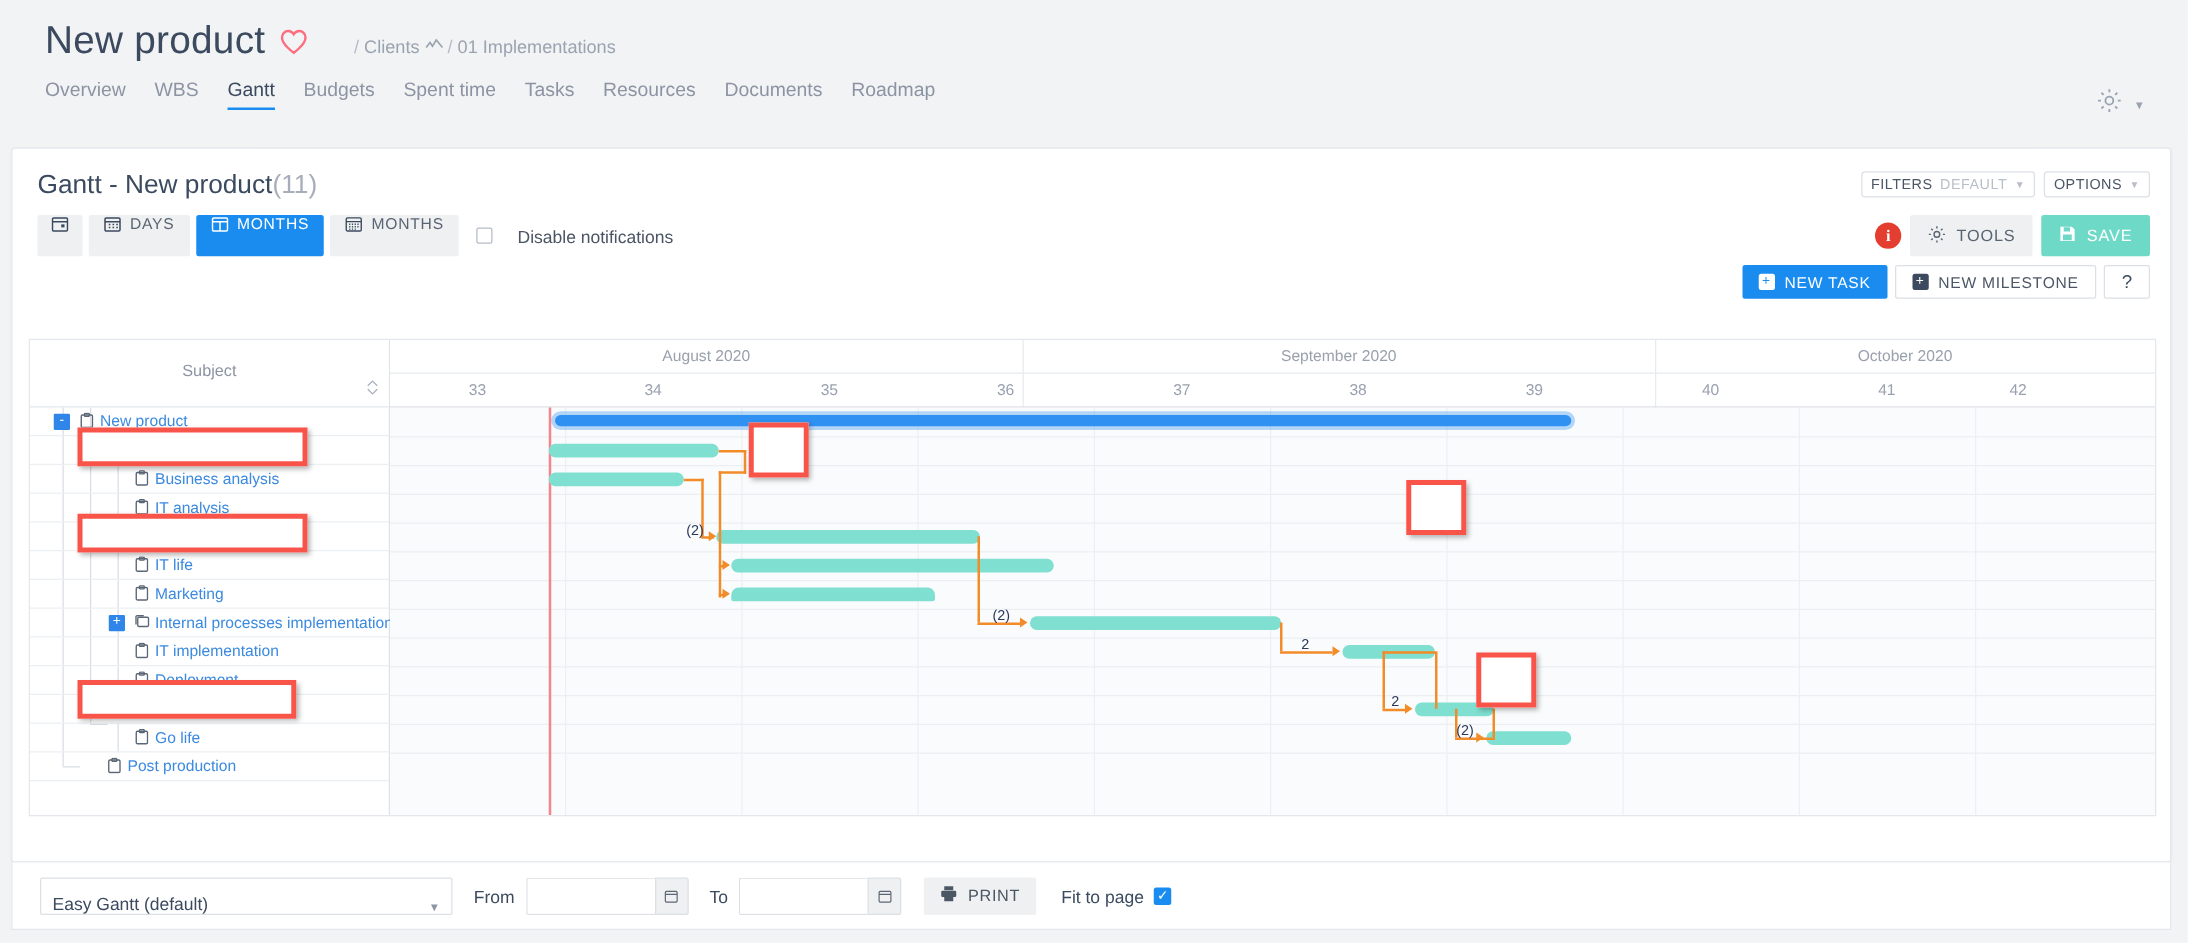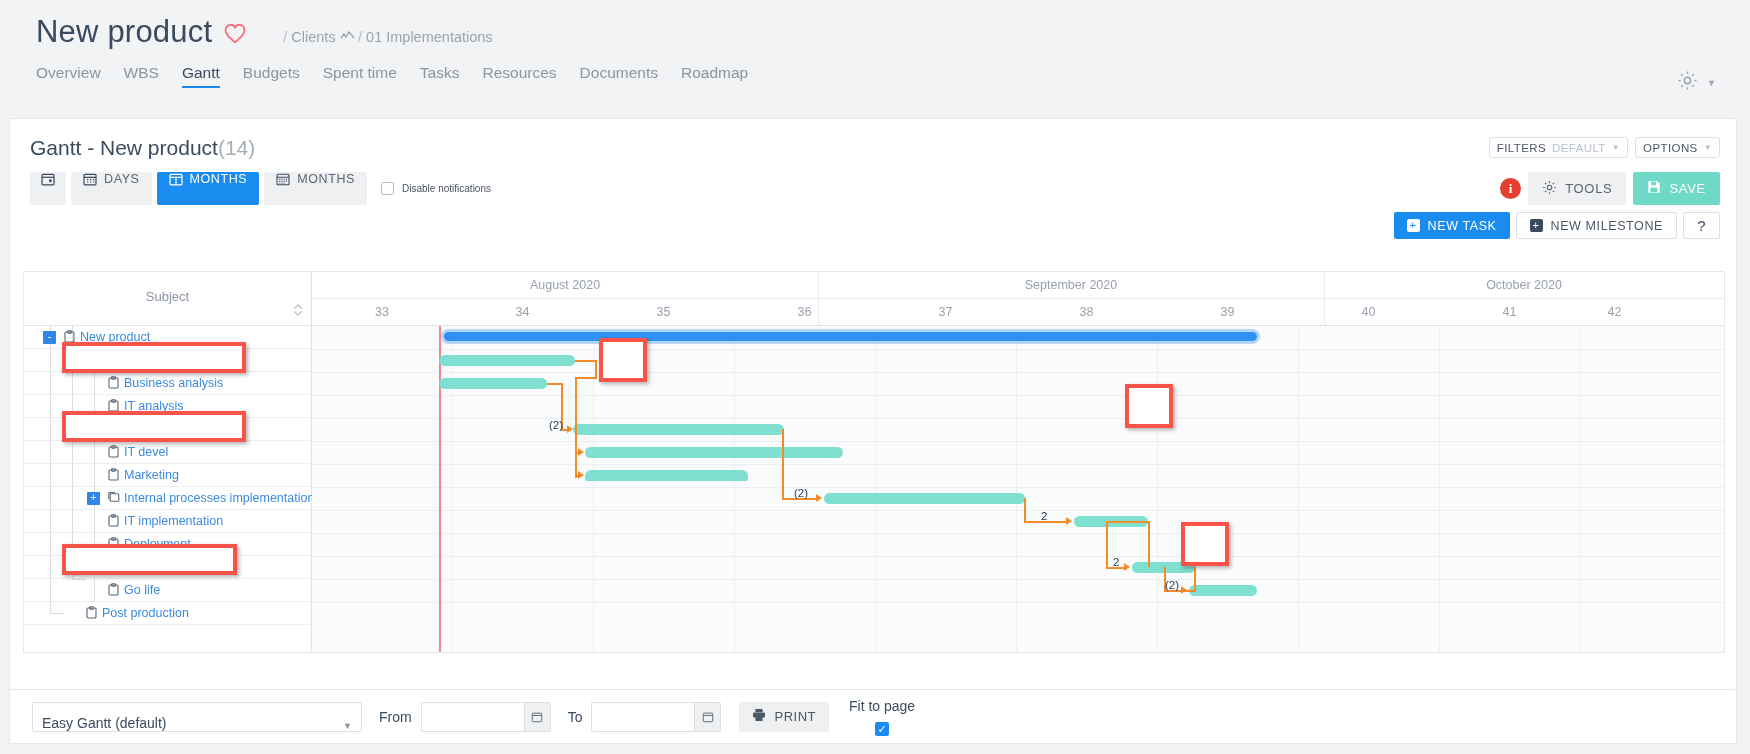--- a/index.html
+++ b/index.html
@@ -63,21 +63,21 @@
   .tb-group { display: flex; }
   .tb-btn {
     height: 33px; background: #eef0f2; border: none; display: flex;
     align-items: flex-start; gap: 7px; padding: 0 12px; margin-right: 5px;
     border-radius: 2px; font-size: 12.5px; color: #5a6573; letter-spacing: .6px;
     cursor: pointer;
   }
   .tb-btn.icon-only { padding: 0 11px; }
   .tb-btn.active { background: #1a8cf0; color: #fff; }
   .cal-ico { font-size: 14px; line-height: 1; }
-  .disable-notif { display: flex; align-items: center; gap: 8px; margin-left: 9px; font-size: 10px; color: #4a5463; cursor: pointer; }
+  .disable-notif { display: flex; align-items: center; gap: 20px; margin-left: 9px; font-size: 14px; color: #4a5463; cursor: pointer; }
   .chk { width: 13px; height: 13px; border: 1px solid #b5bcc7; border-radius: 2px; background: #fff; display: inline-block; }
 
   .toolbar-right { position: absolute; right: 16px; top: 53px; display: flex; align-items: center; gap: 7px; }
   .info-badge {
     width: 21px; height: 21px; border-radius: 50%; background: #e33e30; color: #fff;
     font-size: 13px; font-weight: bold; display: flex; align-items: center;
     justify-content: center; font-family: "Liberation Serif", serif; cursor: pointer;
   }
   .tools-btn {
     height: 33px; background: #eef0f2; border-radius: 2px; display: flex;
@@ -191,21 +191,21 @@
   .dt-wrap { display: flex; }
   .dt-input { width: 103px; height: 30px; border: 1px solid #dcdfe5; border-right: none;
               border-radius: 2px 0 0 2px; background: #fff; }
   .dt-btn { width: 27px; height: 30px; border: 1px solid #dcdfe5; background: #eef0f2;
             border-radius: 0 2px 2px 0; display: flex; align-items: center;
             justify-content: center; font-size: 12px; color: #5b6676; cursor: pointer; }
   .print-btn { height: 30px; background: #eef0f2; border-radius: 2px; display: flex;
                align-items: center; gap: 8px; padding: 0 13px; margin-left: 18px;
                font-size: 13px; color: #4c5766; letter-spacing: .5px; cursor: pointer; }
   .fit-wrap { display: flex; align-items: center; gap: 8px; margin-left: 20px;
-              font-size: 14px; color: #3b4a5f; cursor: pointer; flex-direction: column; }
+              font-size: 14px; color: #3b4a5f; cursor: pointer; }
   .chk-on { width: 14px; height: 14px; background: #1a8cf0; border-radius: 2px; color: #fff;
             font-size: 11px; line-height: 14px; text-align: center; }
 </style>
 </head>
 <body>
 
 <div class="topbar">
   <div class="proj-row">
     <span class="proj-title">New product</span>
     <span class="heart-icon">
@@ -245,21 +245,21 @@
         <path d="M10 1.4v2.2M10 16.4v2.2M1.4 10h2.2M16.4 10h2.2M4 4l1.6 1.6M14.4 14.4L16 16M16 4l-1.6 1.6M5.6 14.4L4 16"></path>
       </svg>
     </span>
     <span class="caret">▼</span>
   </div>
 </div>
 
 <div class="card">
 
   <div class="card-title">
-    <span>Gantt - New product</span><span class="count">(14)</span>
+    <span>Gantt - New product</span><span class="count">(11)</span>
   </div>
 
   <div class="filters-row">
     <div class="pill-btn">
       <span>FILTERS</span>
       <span class="muted">DEFAULT</span>
       <span class="cv">▼</span>
     </div>
     <div class="pill-btn">
       <span>OPTIONS</span>
@@ -412,21 +412,21 @@
           <span class="lbl ms" style="left:80px;">Milestone - Realization</span>
         </div>
 
         <div class="row">
           <span class="clip-ico" style="left:84px;">
             <svg width="11" height="13" viewBox="0 0 11 13" fill="none" stroke="#5b6676" stroke-width="1.1">
                 <rect x="1" y="2" width="9" height="10" rx="1"></rect>
                 <rect x="3.6" y=".7" width="3.8" height="2.4" rx=".6"></rect>
               </svg>
           </span>
-          <span class="lbl plain" style="left:100px;">IT devel</span>
+          <span class="lbl plain" style="left:100px;">IT life</span>
         </div>
 
         <div class="row">
           <span class="clip-ico" style="left:84px;">
             <svg width="11" height="13" viewBox="0 0 11 13" fill="none" stroke="#5b6676" stroke-width="1.1">
                 <rect x="1" y="2" width="9" height="10" rx="1"></rect>
                 <rect x="3.6" y=".7" width="3.8" height="2.4" rx=".6"></rect>
               </svg>
           </span>
           <span class="lbl plain" style="left:100px;">Marketing</span>

